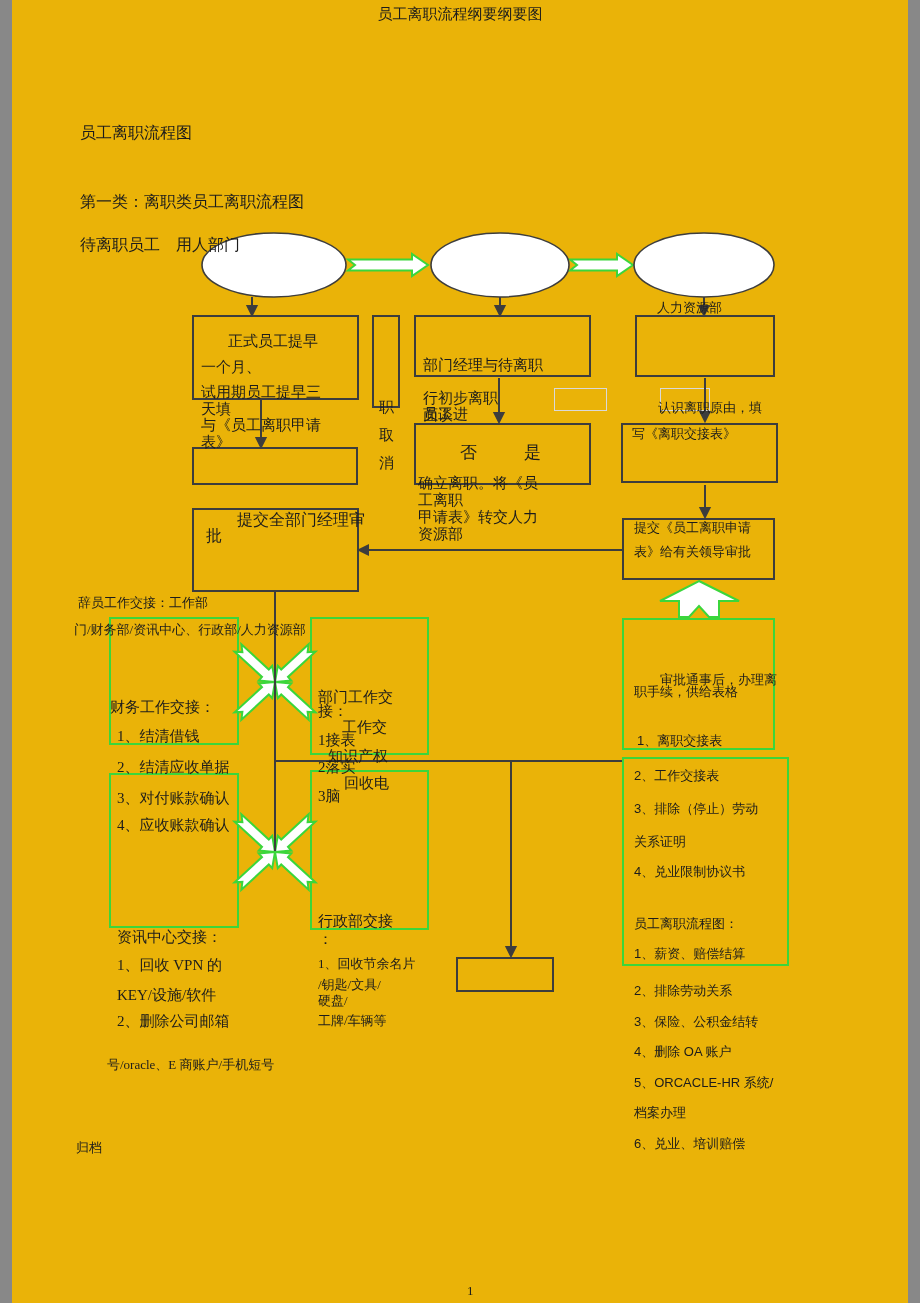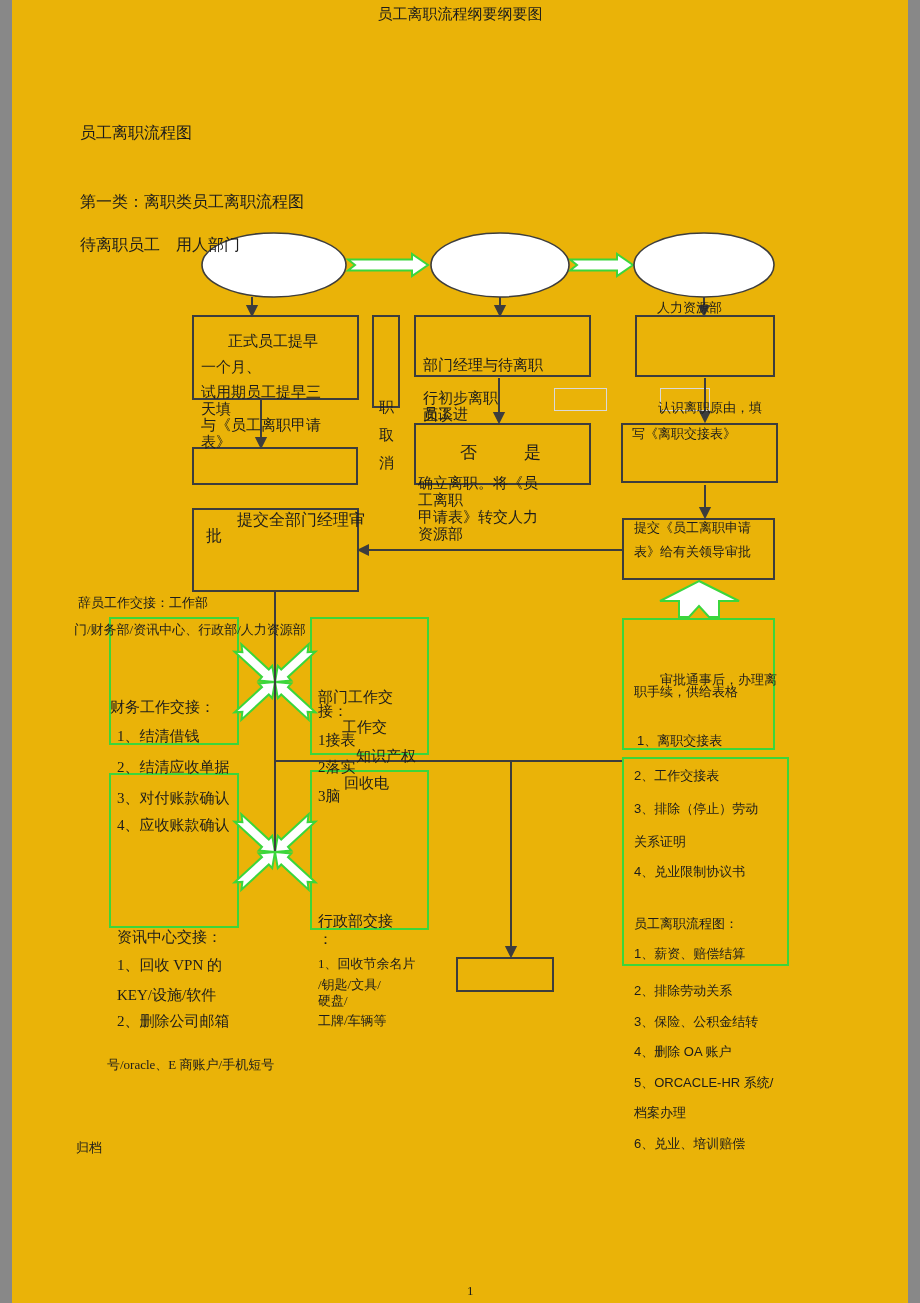--- a/index.html
+++ b/index.html
@@ -136,21 +136,21 @@
   <div class="t f15" style="left:105px;top:817px;">4、应收账款确认</div>
   <div class="t f15" style="left:105px;top:929px;">资讯中心交接：</div>
   <div class="t f15" style="left:105px;top:957px;">1、回收 VPN 的</div>
   <div class="t f15" style="left:105px;top:987px;">KEY/设施/软件</div>
   <div class="t f15" style="left:105px;top:1013px;">2、删除公司邮箱</div>
 
   <div class="t f15" style="left:306px;top:689px;">部门工作交</div>
   <div class="t f15" style="left:306px;top:703px;">接：</div>
   <div class="t f15" style="left:330px;top:719px;">工作交</div>
   <div class="t f15" style="left:306px;top:732px;text-align:right;">1接表</div>
-  <div class="t f15" style="left:344px;top:748px;">知识产权</div>
+  <div class="t f15" style="left:316px;top:748px;">知识产权</div>
   <div class="t f15" style="left:306px;top:759px;">2落实</div>
   <div class="t f15" style="left:332px;top:775px;">回收电</div>
   <div class="t f15" style="left:306px;top:788px;">3脑</div>
 
   <div class="t f15" style="left:306px;top:913px;">行政部交接</div>
   <div class="t f15" style="left:306px;top:931px;">：</div>
   <div class="t f13" style="left:306px;top:957px;">1、回收节余名片</div>
   <div class="t f13" style="left:306px;top:978px;">/钥匙/文具/</div>
   <div class="t f13" style="left:306px;top:994px;">硬盘/</div>
   <div class="t f13" style="left:306px;top:1014px;">工牌/车辆等</div>

